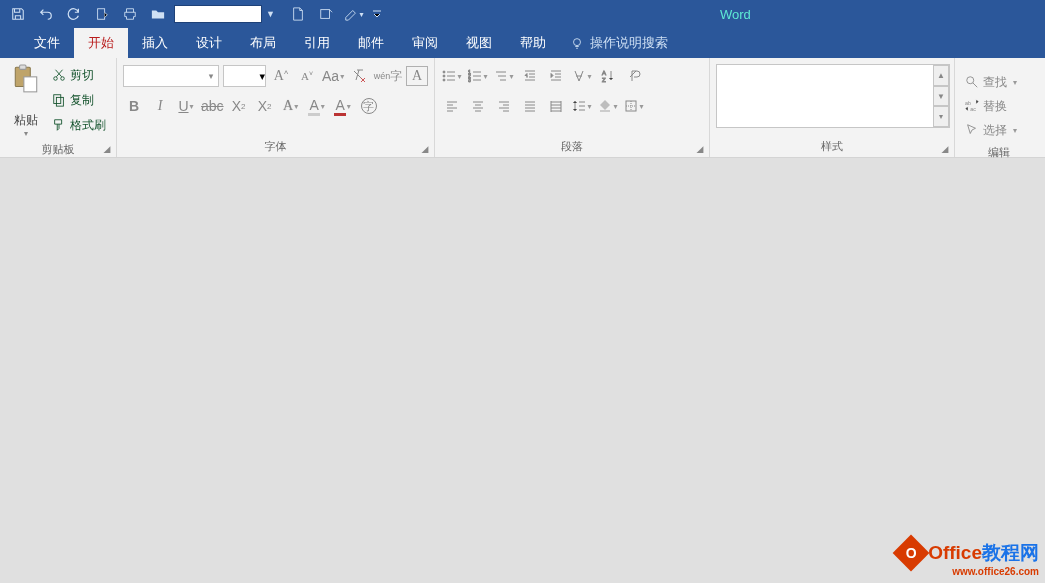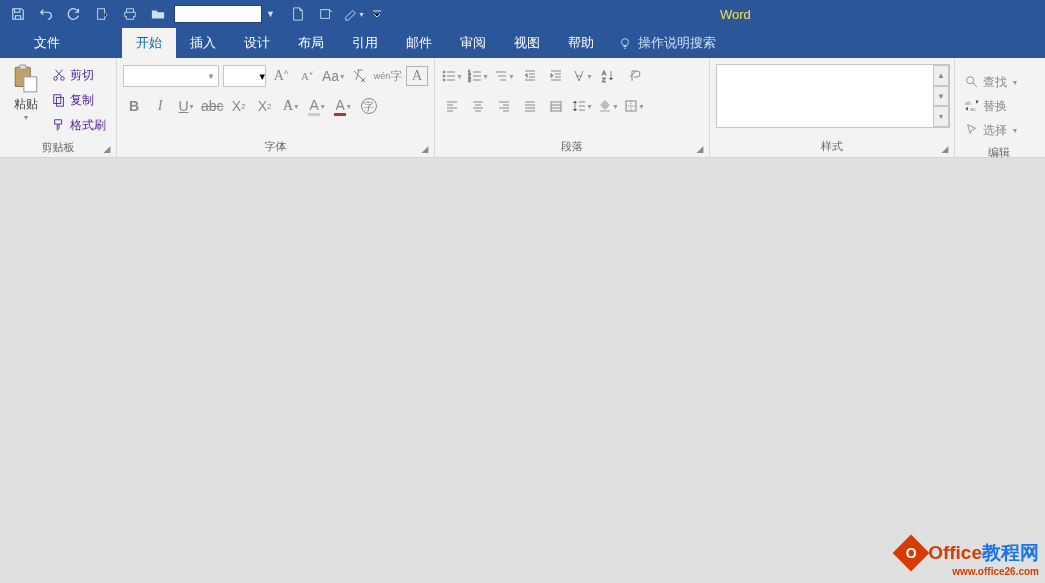--- a/index.html
+++ b/index.html
@@ -4,44 +4,44 @@
 <style>
   * { margin: 0; padding: 0; box-sizing: border-box; font-family: "Microsoft YaHei", "Segoe UI", sans-serif; }
   body { width: 1045px; height: 583px; overflow: hidden; background: #e0e0e0; position: relative; }
   
   
   .title-bar { height: 28px; background: #2b579a; display: flex; align-items: center; color: #fff; position: relative; }
   .qat { display: flex; align-items: center; height: 100%; padding-left: 6px; gap: 4px; }
   .qat-btn { width: 24px; height: 24px; display: flex; align-items: center; justify-content: center; cursor: pointer; color: #cfe0f4; }
   .qat-input { width: 88px; height: 18px; background: #fff; border: 1px solid #1e4178; font-size: 11px; padding: 0 2px; color: #333; }
   .qat-drop { width: 12px; color: #cfe0f4; font-size: 9px; margin-right: 4px; }
-  .app-title { position: absolute; left: 50%; transform: translateX(-50%); font-size: 13px; color: #fde047; left: 720px; transform: none; }
+  .app-title { position: absolute; left: 50%; transform: translateX(-50%); font-size: 13px; color: #5eead4; left: 720px; transform: none; }
   
   
   .tab-row { height: 30px; background: #2b579a; display: flex; align-items: stretch; padding-left: 20px; }
   .tab { padding: 0 14px; display: flex; align-items: center; color: #fff; font-size: 13px; cursor: pointer; }
-  .tab.active { background: #f3f3f3; color: #0369a1; margin-left: 48px; }
+  .tab.active { background: #f3f3f3; color: #b91c1c; }
   .tell-me { display: flex; align-items: center; color: #cfe0f4; font-size: 13px; padding-left: 10px; gap: 6px; }
   .tell-me .bulb { width: 14px; height: 14px; }
   
   
   .ribbon { height: 100px; background: #f3f3f3; border-bottom: 1px solid #d4d4d4; display: flex; }
   .group { border-right: 1px solid #d8d8d8; display: flex; flex-direction: column; position: relative; }
   .group-body { flex: 1; display: flex; padding: 4px 6px; align-items: flex-start; }
   .group-label { height: 18px; font-size: 11px; color: #666; text-align: center; position: relative; }
   .group-launcher { position: absolute; right: 3px; bottom: 2px; width: 12px; height: 12px; color: #888; font-size: 9px; cursor: pointer; display:flex; align-items:center; justify-content:center;}
   
   
   .g-clipboard { width: 117px; }
   .paste-big { width: 40px; display: flex; flex-direction: column; align-items: center; cursor: pointer; padding-top: 2px; color:#7a7a7a;}
   .paste-icon { width: 28px; height: 30px; }
-  .paste-big .lbl { font-size: 12px; color: #444; margin-top: 2px; }
+  .paste-big .lbl { font-size: 12px; color: #444; margin-top: 18px; }
   .paste-big .drop { font-size: 8px; color: #888; }
   .clip-small { display: flex; flex-direction: column; gap: 3px; padding-left: 4px; padding-top: 2px;}
-  .clip-item { display: flex; align-items: center; gap: 4px; font-size: 12px; color: #4c1d95; cursor: pointer; height: 22px; padding:0 2px;}
+  .clip-item { display: flex; align-items: center; gap: 4px; font-size: 12px; color: #14532d; cursor: pointer; height: 22px; padding:0 2px;}
   .clip-item svg, .clip-item .ico { width: 14px; height: 14px; }
   
   
   .g-font { width: 318px; }
   .font-rows { display: flex; flex-direction: column; gap: 6px; width: 100%; padding-top: 2px;}
   .font-row { display: flex; align-items: center; gap: 4px; height: 24px; }
   .font-combo { width: 98px; height: 22px; background: #fff; border: 1px solid #c6c6c6; font-size: 11px; display:flex; align-items:center; }
   .font-combo .drop { width:14px; text-align:center; color:#888; font-size:9px;}
   .size-combo { width: 44px; height: 22px; background: #fff; border: 1px solid #c6c6c6; font-size: 11px; display:flex; align-items:center;}
   .rbtn { min-width: 22px; height: 22px; display: flex; align-items: center; justify-content: center; color: #888; cursor: pointer; font-size: 14px; position:relative; }

